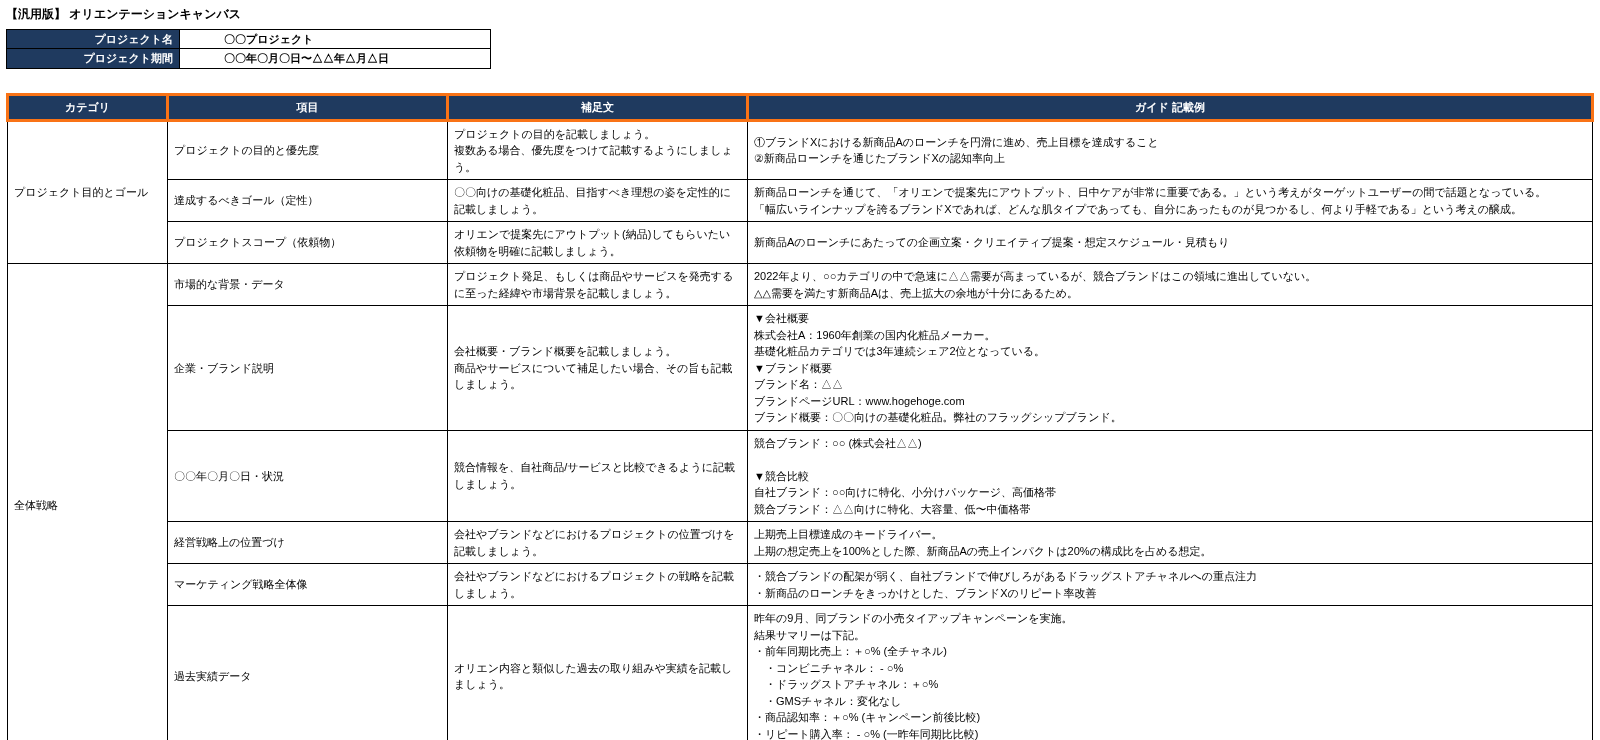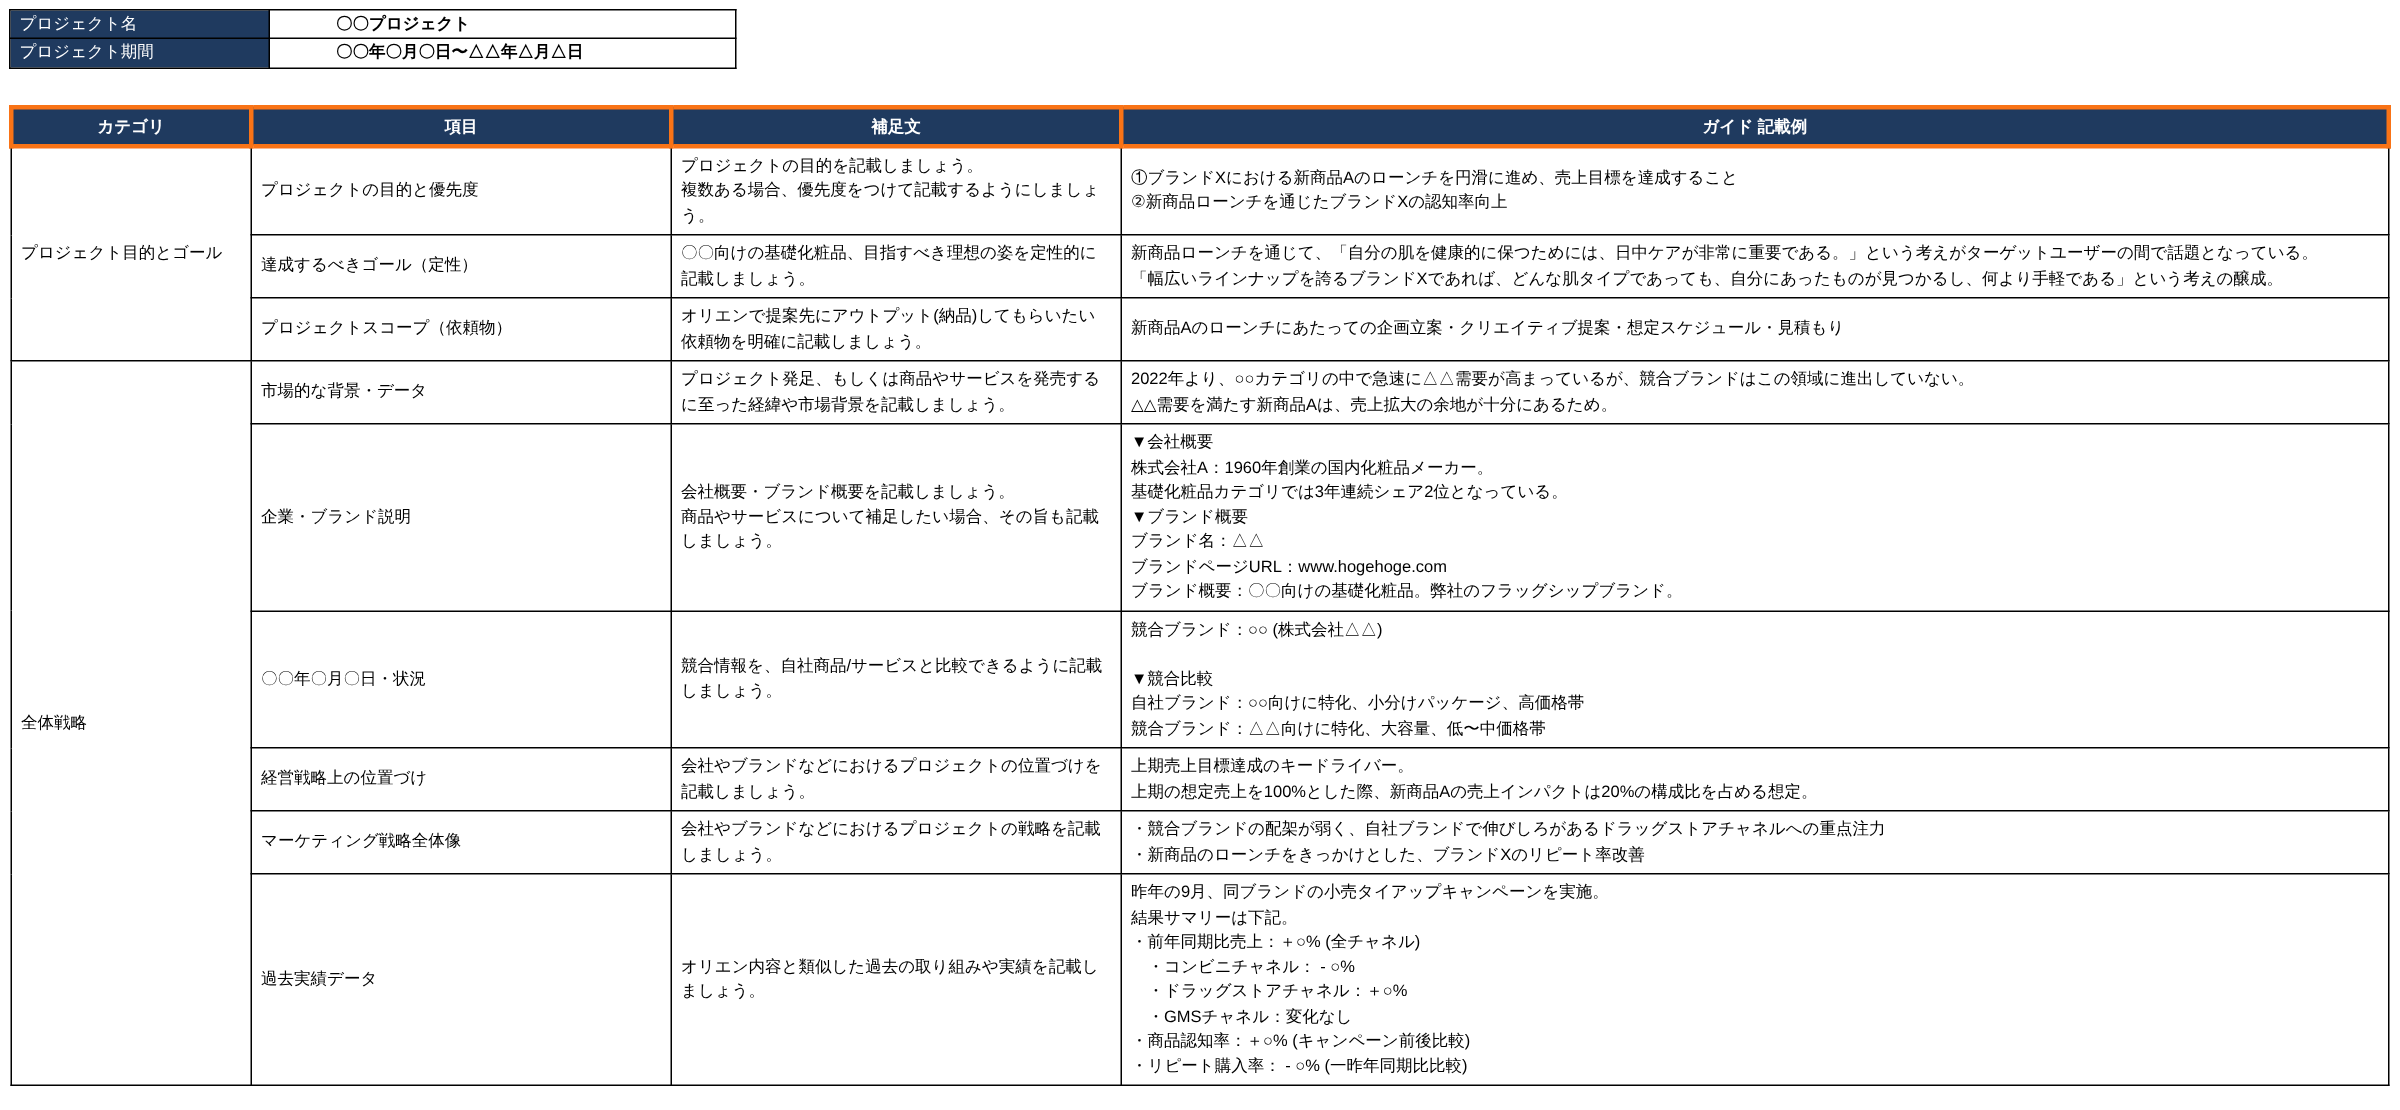--- a/index.html
+++ b/index.html
@@ -27,22 +27,22 @@
     .info-table td {
       border: 1px solid #000;
       padding: 2px 6px;
       vertical-align: middle;
       line-height: 1.3;
     }
     .info-table .label-cell {
       width: 160px;
       background: #1f3a5f;
       color: #fff;
-      text-align: left;
-      font-weight: normal;
+      text-align: right;
+      font-weight: bold;
     }
     .info-table .value-cell {
       width: 260px;
       font-weight: bold;
       padding-left: 44px;
     }
     .main-table {
       border-collapse: collapse;
       width: 100%;
       table-layout: fixed;
@@ -67,20 +67,21 @@
     .col-sup { width: 300px; }
     .col-ex { }
     .pre {
       white-space: pre-wrap;
     }
   </style>
 </head>
 <body>
 
 <div class="page">
+  <div class="title">【汎用版】 オリエンテーションキャンバス</div>
 
   <table class="info-table">
     <tbody>
         <tr>
       <td class="label-cell">プロジェクト名</td>
       <td class="value-cell">〇〇プロジェクト</td>
     </tr>
     <tr>
       <td class="label-cell">プロジェクト期間</td>
       <td class="value-cell">〇〇年〇月〇日〜△△年△月△日</td>
@@ -108,21 +109,21 @@
           <td rowspan="3">プロジェクト目的とゴール</td>
           <td>プロジェクトの目的と優先度</td>
           <td class="pre">プロジェクトの目的を記載しましょう。
 複数ある場合、優先度をつけて記載するようにしましょう。</td>
           <td class="pre">①ブランドXにおける新商品Aのローンチを円滑に進め、売上目標を達成すること
 ②新商品ローンチを通じたブランドXの認知率向上</td>
         </tr>
         <tr>
           <td>達成するべきゴール（定性）</td>
           <td class="pre">〇〇向けの基礎化粧品、目指すべき理想の姿を定性的に記載しましょう。</td>
-          <td class="pre">新商品ローンチを通じて、「自分の肌を健康的に保つためには、日中ケアが非常に重要である。」という考えがターゲットユーザーの間で話題となっている。
+          <td class="pre">新商品ローンチを通じて、「オリエンで提案先にアウトプット、日中ケアが非常に重要である。」という考えがターゲットユーザーの間で話題となっている。
 「幅広いラインナップを誇るブランドXであれば、どんな肌タイプであっても、自分にあったものが見つかるし、何より手軽である」という考えの醸成。</td>
         </tr>
         <tr>
           <td>プロジェクトスコープ（依頼物）</td>
           <td class="pre">オリエンで提案先にアウトプット(納品)してもらいたい依頼物を明確に記載しましょう。</td>
           <td class="pre">新商品Aのローンチにあたっての企画立案・クリエイティブ提案・想定スケジュール・見積もり</td>
         </tr>
         <tr>
           <td rowspan="6">全体戦略</td>
           <td>市場的な背景・データ</td>

